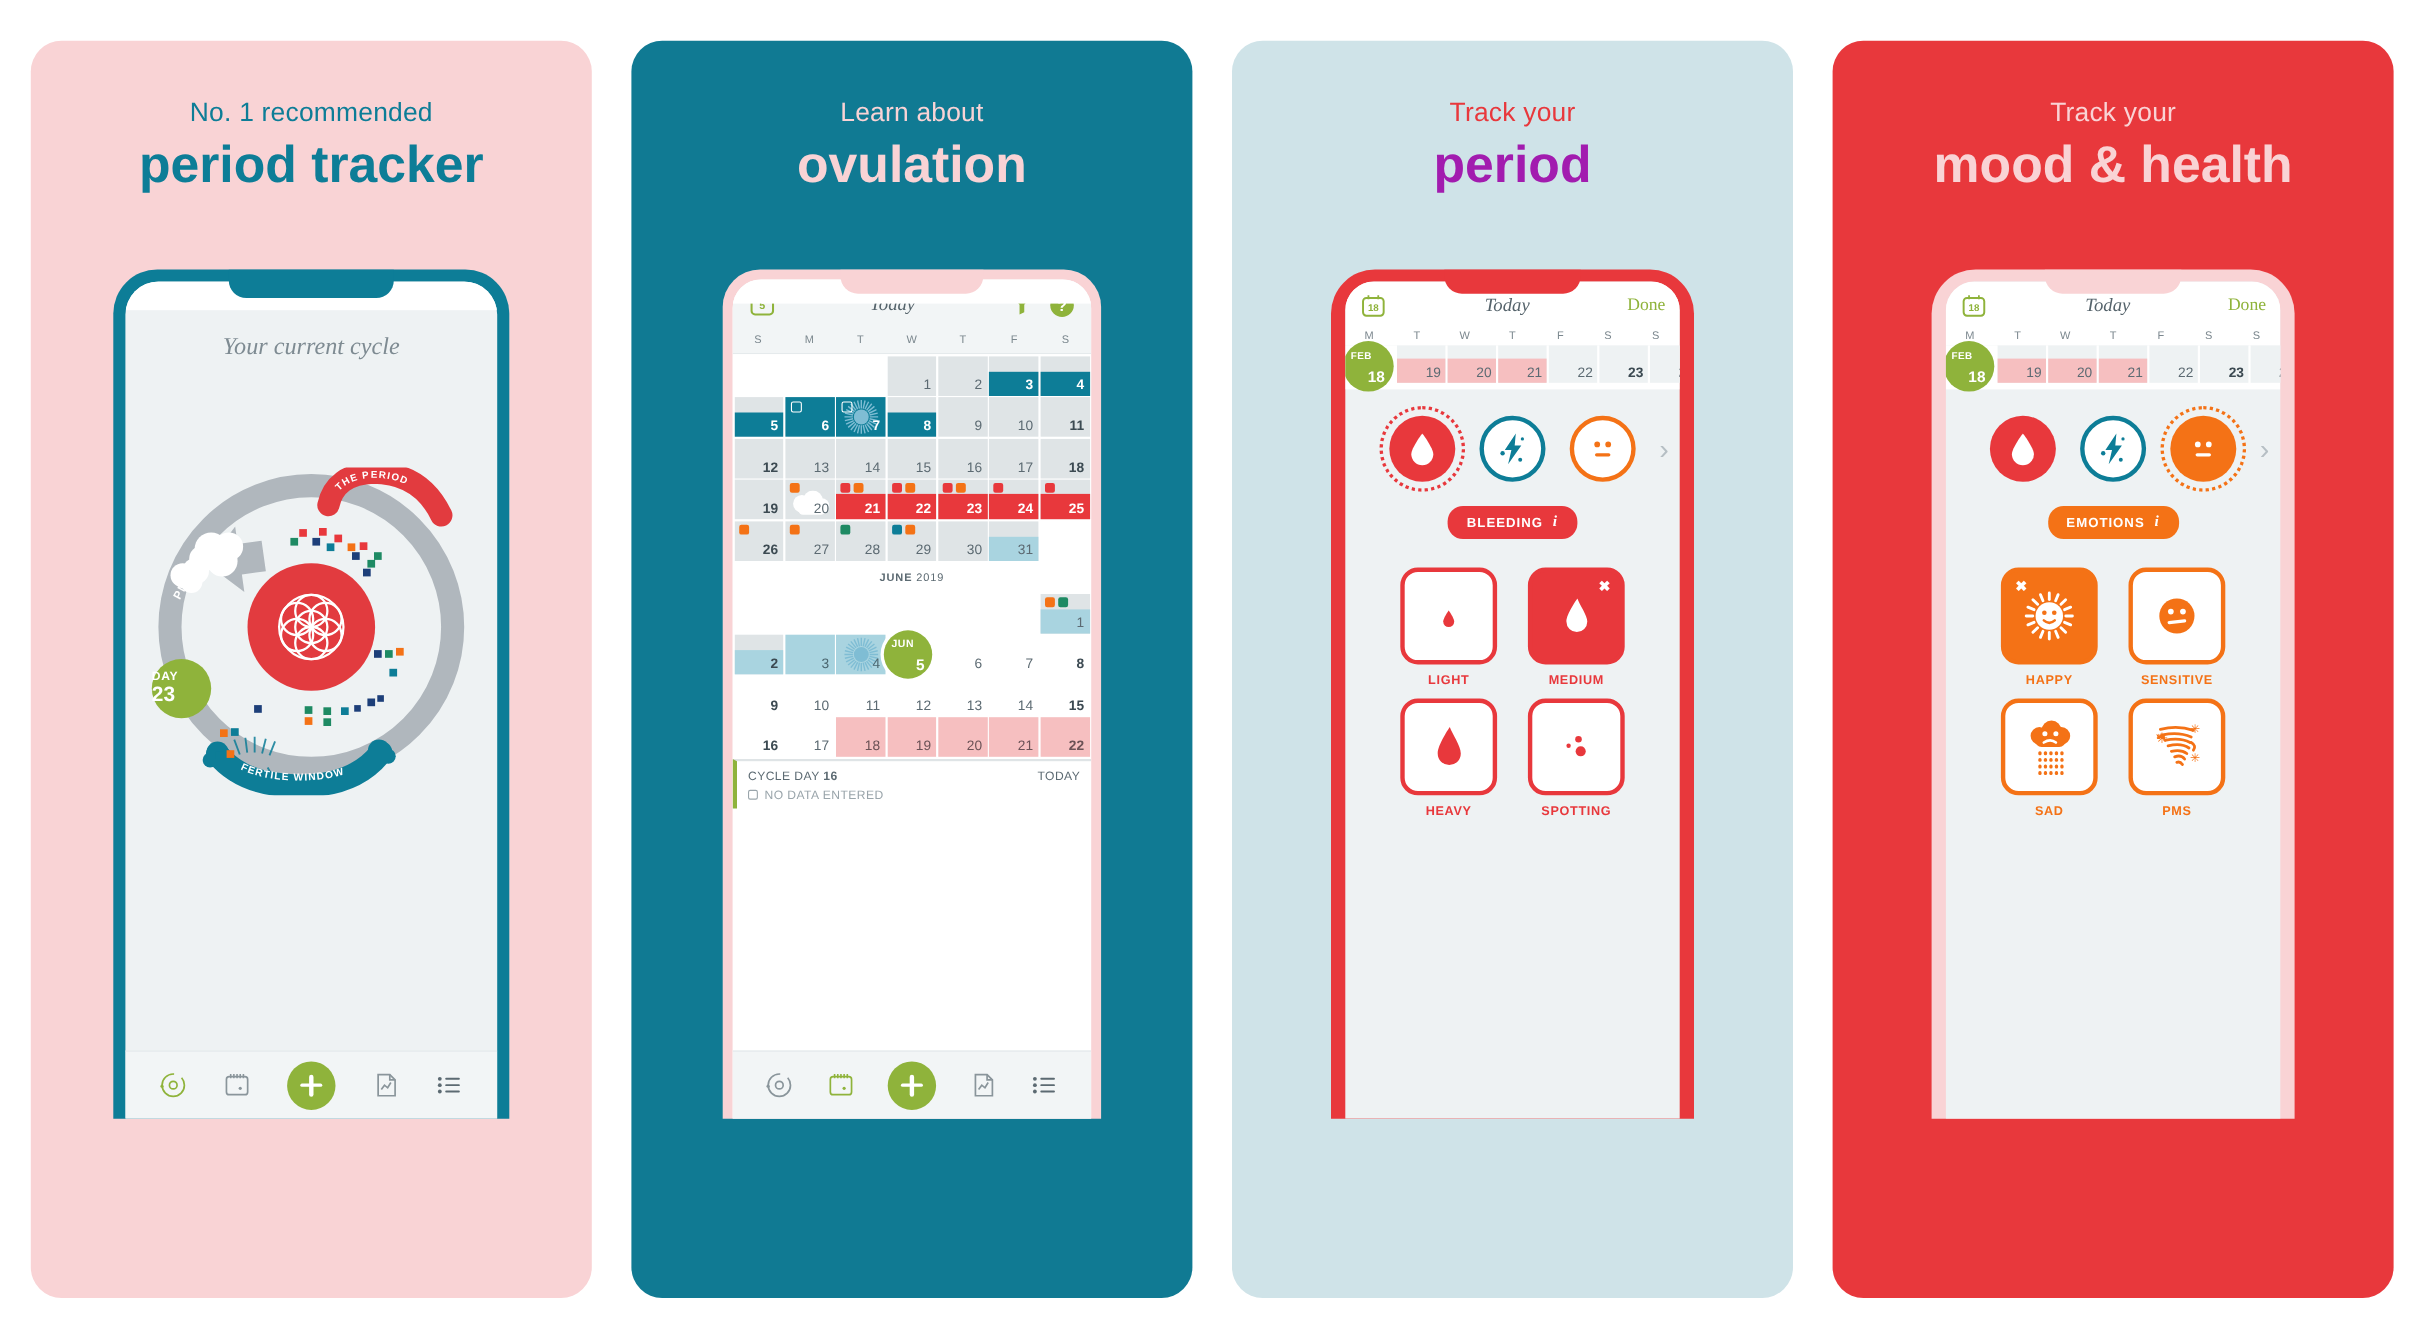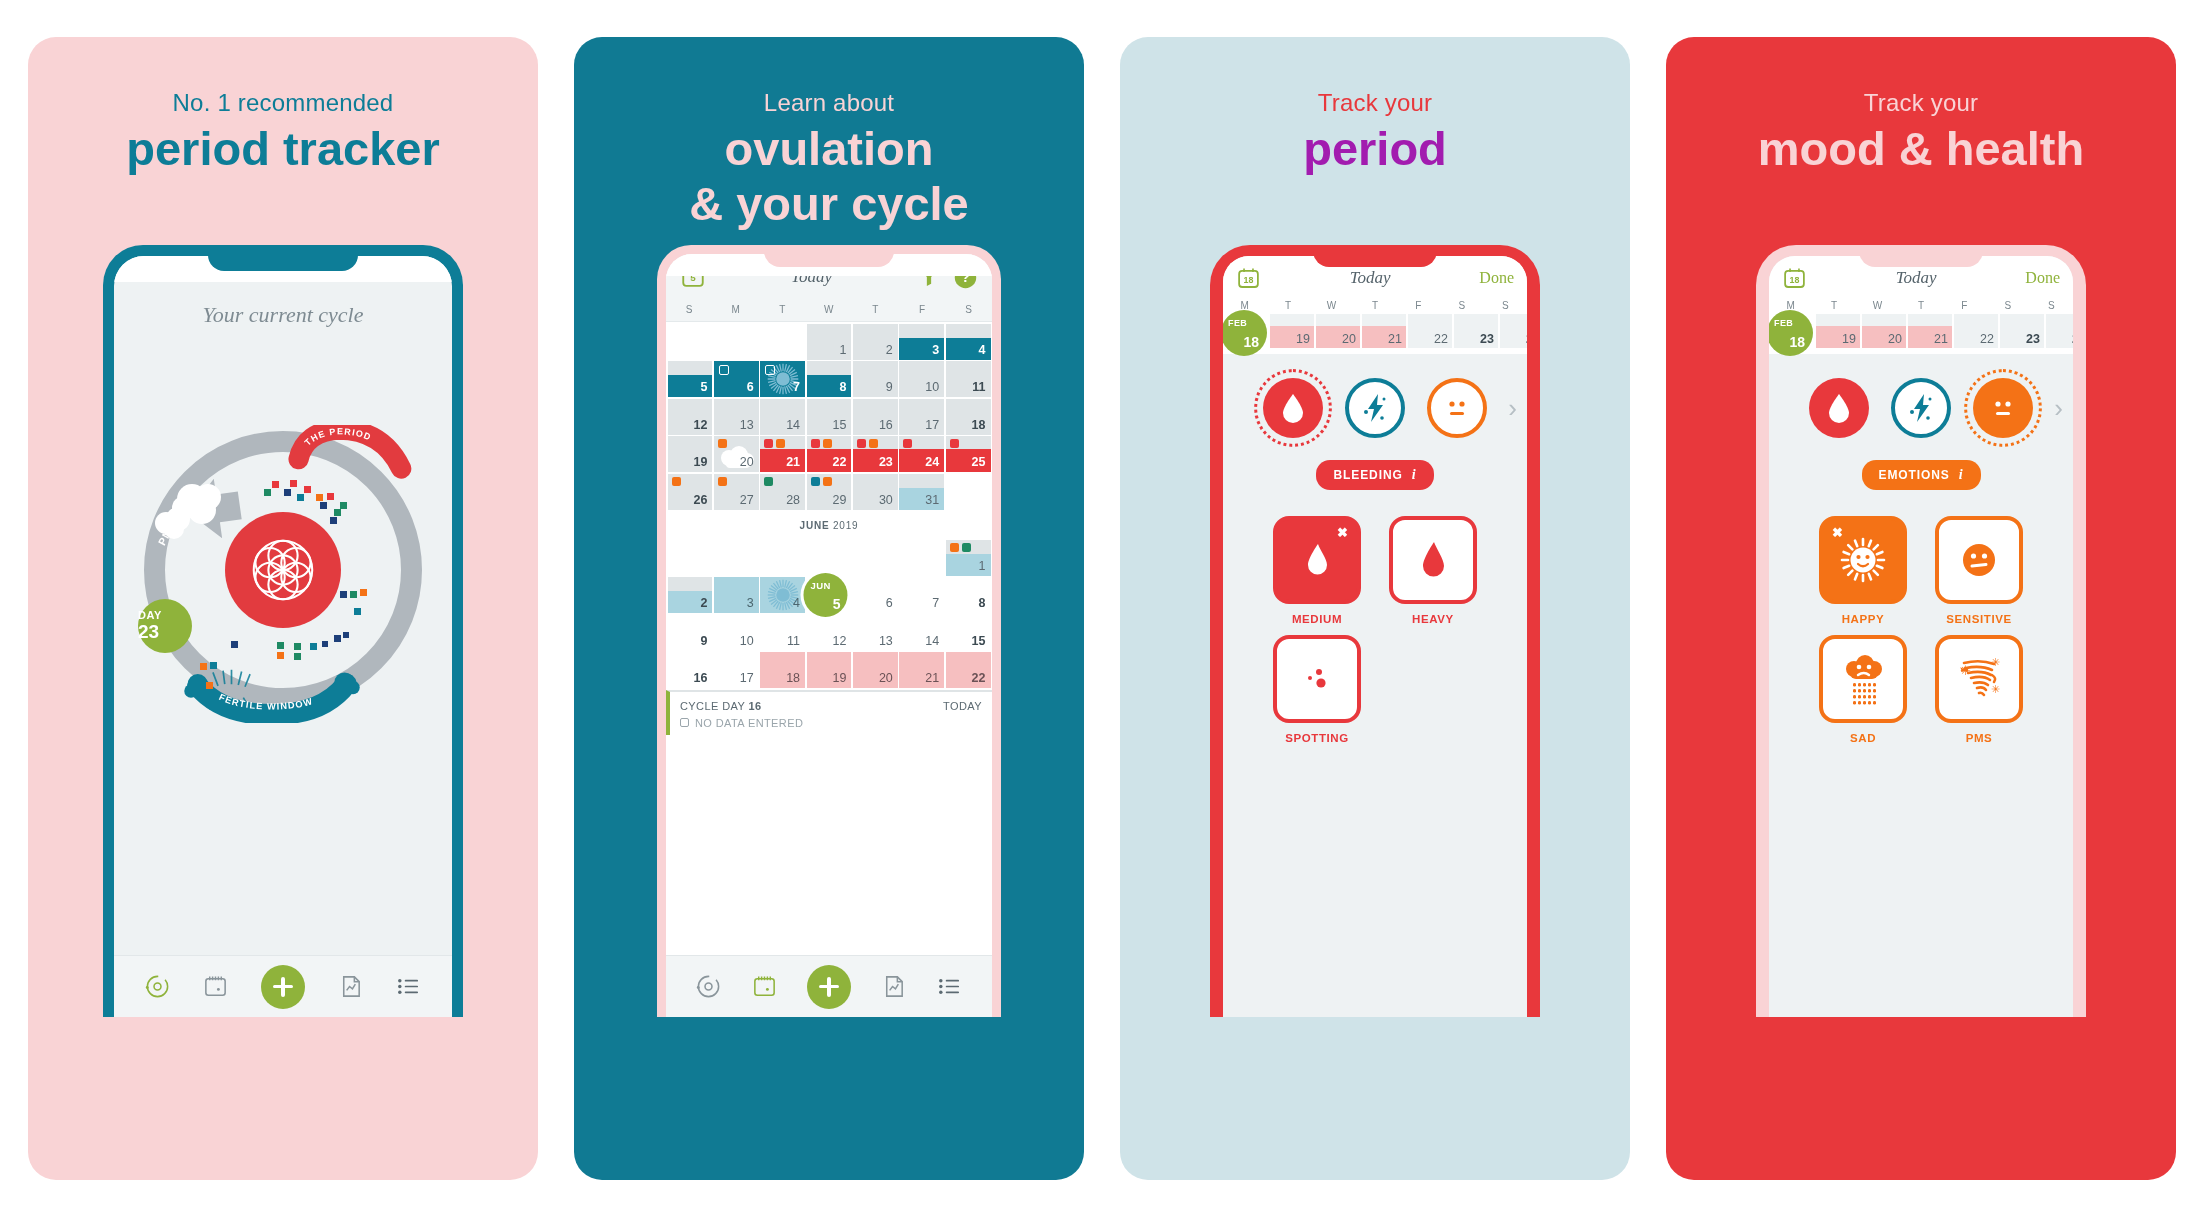--- a/index.html
+++ b/index.html
@@ -277,21 +277,20 @@
           </svg>
         </div>
       </div>
     </div>
   </div>
 
   <div class="panel" id="p2" style="background:#107a93;">
     <div class="headline">
       <div class="hl-line1" style="color:#f9d3d5;">Learn about</div>
       <div class="hl-line2" style="color:#f9d3d5;">ovulation</div>
-      <div class="hl-line3" style="color:#f9d3d5;">&amp; your cycle</div>
     </div>
 
     <div class="phone">
       <div class="notch" style="background:#f9d3d5;z-index:5;width:130px;height:22px;"></div>
       <div class="screen">
         <div class="screen-white-top" style="height:22px;"></div>
 
         <div class="cal-head">
           <svg width="26" height="26" viewBox="0 0 28 28">
             <rect x="3.5" y="5.5" width="21" height="18" rx="3.4" fill="none" stroke="#8fb33b" stroke-width="2"></rect>
@@ -779,20 +778,28 @@
             <span class="chev">›</span>
           </div>
 
         <div class="pill" style="background:#e8383c;">
           <span>BLEEDING</span>
           <span class="i">i</span>
         </div>
 
         <div class="tiles" style="color:#e8383c;" id="p3-tiles">
             <div class="tile">
+              <div class="tile-box">
+                <svg width="26" height="34" viewBox="0 0 26 34">
+                  <path d="M13 12 C13 12 8 19 8 22 a5 5 0 0 0 10 0 C18 19 13 12 13 12z" fill="#e8383c"></path>
+                </svg>
+              </div>
+              <div class="tile-label">LIGHT</div>
+            </div>
+            <div class="tile">
               <div class="tile-box on">
                 <span class="tile-x right">✖</span>
                 <svg width="34" height="44" viewBox="0 0 34 44">
                   <path d="M18 6 C18 6 8 20 8 27 a9.5 9.5 0 0 0 19 0 C27 21 20 12 18 6z" fill="#fff"></path>
                 </svg>
               </div>
               <div class="tile-label">MEDIUM</div>
             </div>
             <div class="tile">
               <div class="tile-box">

